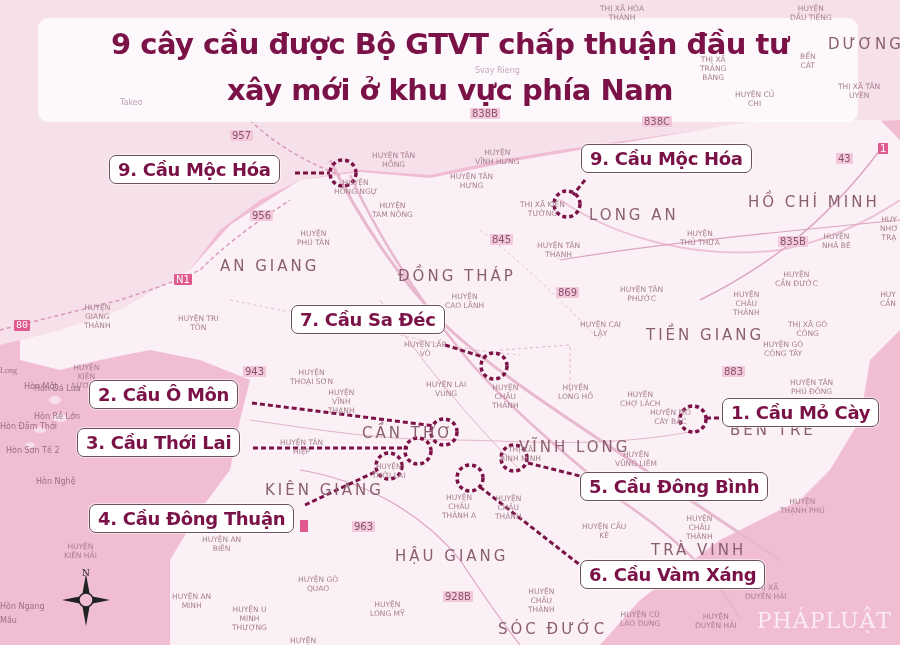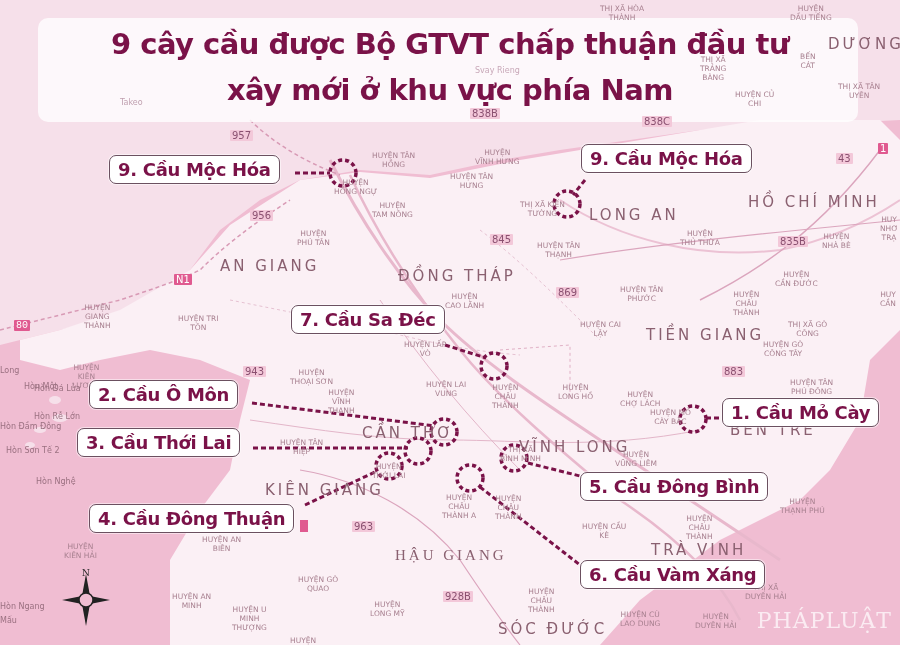--- a/index.html
+++ b/index.html
@@ -84,21 +84,21 @@
 
 <div class="region" style="left:220px;top:257px;">AN GIANG</div>
 <div class="region" style="left:398px;top:267px;">ĐỒNG THÁP</div>
 <div class="region" style="left:582px;top:206px;margin-left:7px;">LONG AN</div>
 <div class="region" style="left:748px;top:193px;">HỒ CHÍ MINH</div>
 <div class="region" style="left:646px;top:326px;">TIỀN GIANG</div>
 <div class="region" style="left:362px;top:424px;">CẦN THƠ</div>
 <div class="region" style="left:519px;top:438px;">VĨNH LONG</div>
 <div class="region" style="left:730px;top:421px;">BẾN TRE</div>
 <div class="region" style="left:265px;top:481px;">KIÊN GIANG</div>
-<div class="region" style="left:395px;top:547px;font-family:Liberation Serif, serif;">HẬU GIANG</div>
+<div class="region" style="left:395px;top:547px;">HẬU GIANG</div>
 <div class="region" style="left:651px;top:541px;">TRÀ VINH</div>
 <div class="region" style="left:498px;top:620px;">SÓC ĐƯỚC</div>
 <div class="region" style="left:828px;top:35px;">DƯƠNG</div>
 
 <div class="district" style="left:372px;top:151px;">HUYỆN TÂN
 HỒNG</div>
 <div class="district" style="left:334px;top:178px;">HUYỆN
 HỒNG NGỰ</div>
 <div class="district" style="left:372px;top:201px;">HUYỆN
 TAM NÔNG</div>
@@ -217,25 +217,25 @@
 THƯỢNG</div>
 <div class="district" style="left:290px;top:636px;">HUYỆN</div>
 <div class="district" style="left:64px;top:542px;">HUYỆN
 KIÊN HẢI</div>
 <div class="district" style="left:880px;top:215px;">HUY
 NHƠ
 TRẠ</div>
 <div class="district" style="left:880px;top:290px;">HUY
 CẦN</div>
 
-<div class="island" style="left:0px;top:366px;">Long</div>
+<div class="island" style="left:0px;top:366px;font-family:Liberation Serif, serif;">Long</div>
 <div class="island" style="left:24px;top:382px;">Hòn Một</div>
 <div class="island" style="left:34px;top:384px;">Hòn Đá Lửa</div>
 <div class="island" style="left:34px;top:412px;">Hòn Rễ Lớn</div>
-<div class="island" style="left:0px;top:422px;">Hòn Đầm Đông</div>
+<div class="island" style="left:0px;top:422px;">Hòn Đầm Thới</div>
 <div class="island" style="left:6px;top:446px;">Hòn Sơn Tế 2</div>
 <div class="island" style="left:36px;top:477px;">Hòn Nghệ</div>
 <div class="island" style="left:0px;top:602px;">Hòn Ngang</div>
 <div class="island" style="left:0px;top:616px;">Mấu</div>
 <div class="island" style="left:120px;top:98px;color:#c0a0b0;">Takeo</div>
 <div class="island" style="left:475px;top:66px;color:#c8a8b8;">Svay Rieng</div>
 
 <div class="road" style="left:230px;top:130px;">957</div>
 <div class="road" style="left:250px;top:210px;">956</div>
 <div class="road hw" style="left:174px;top:274px;">N1</div>

